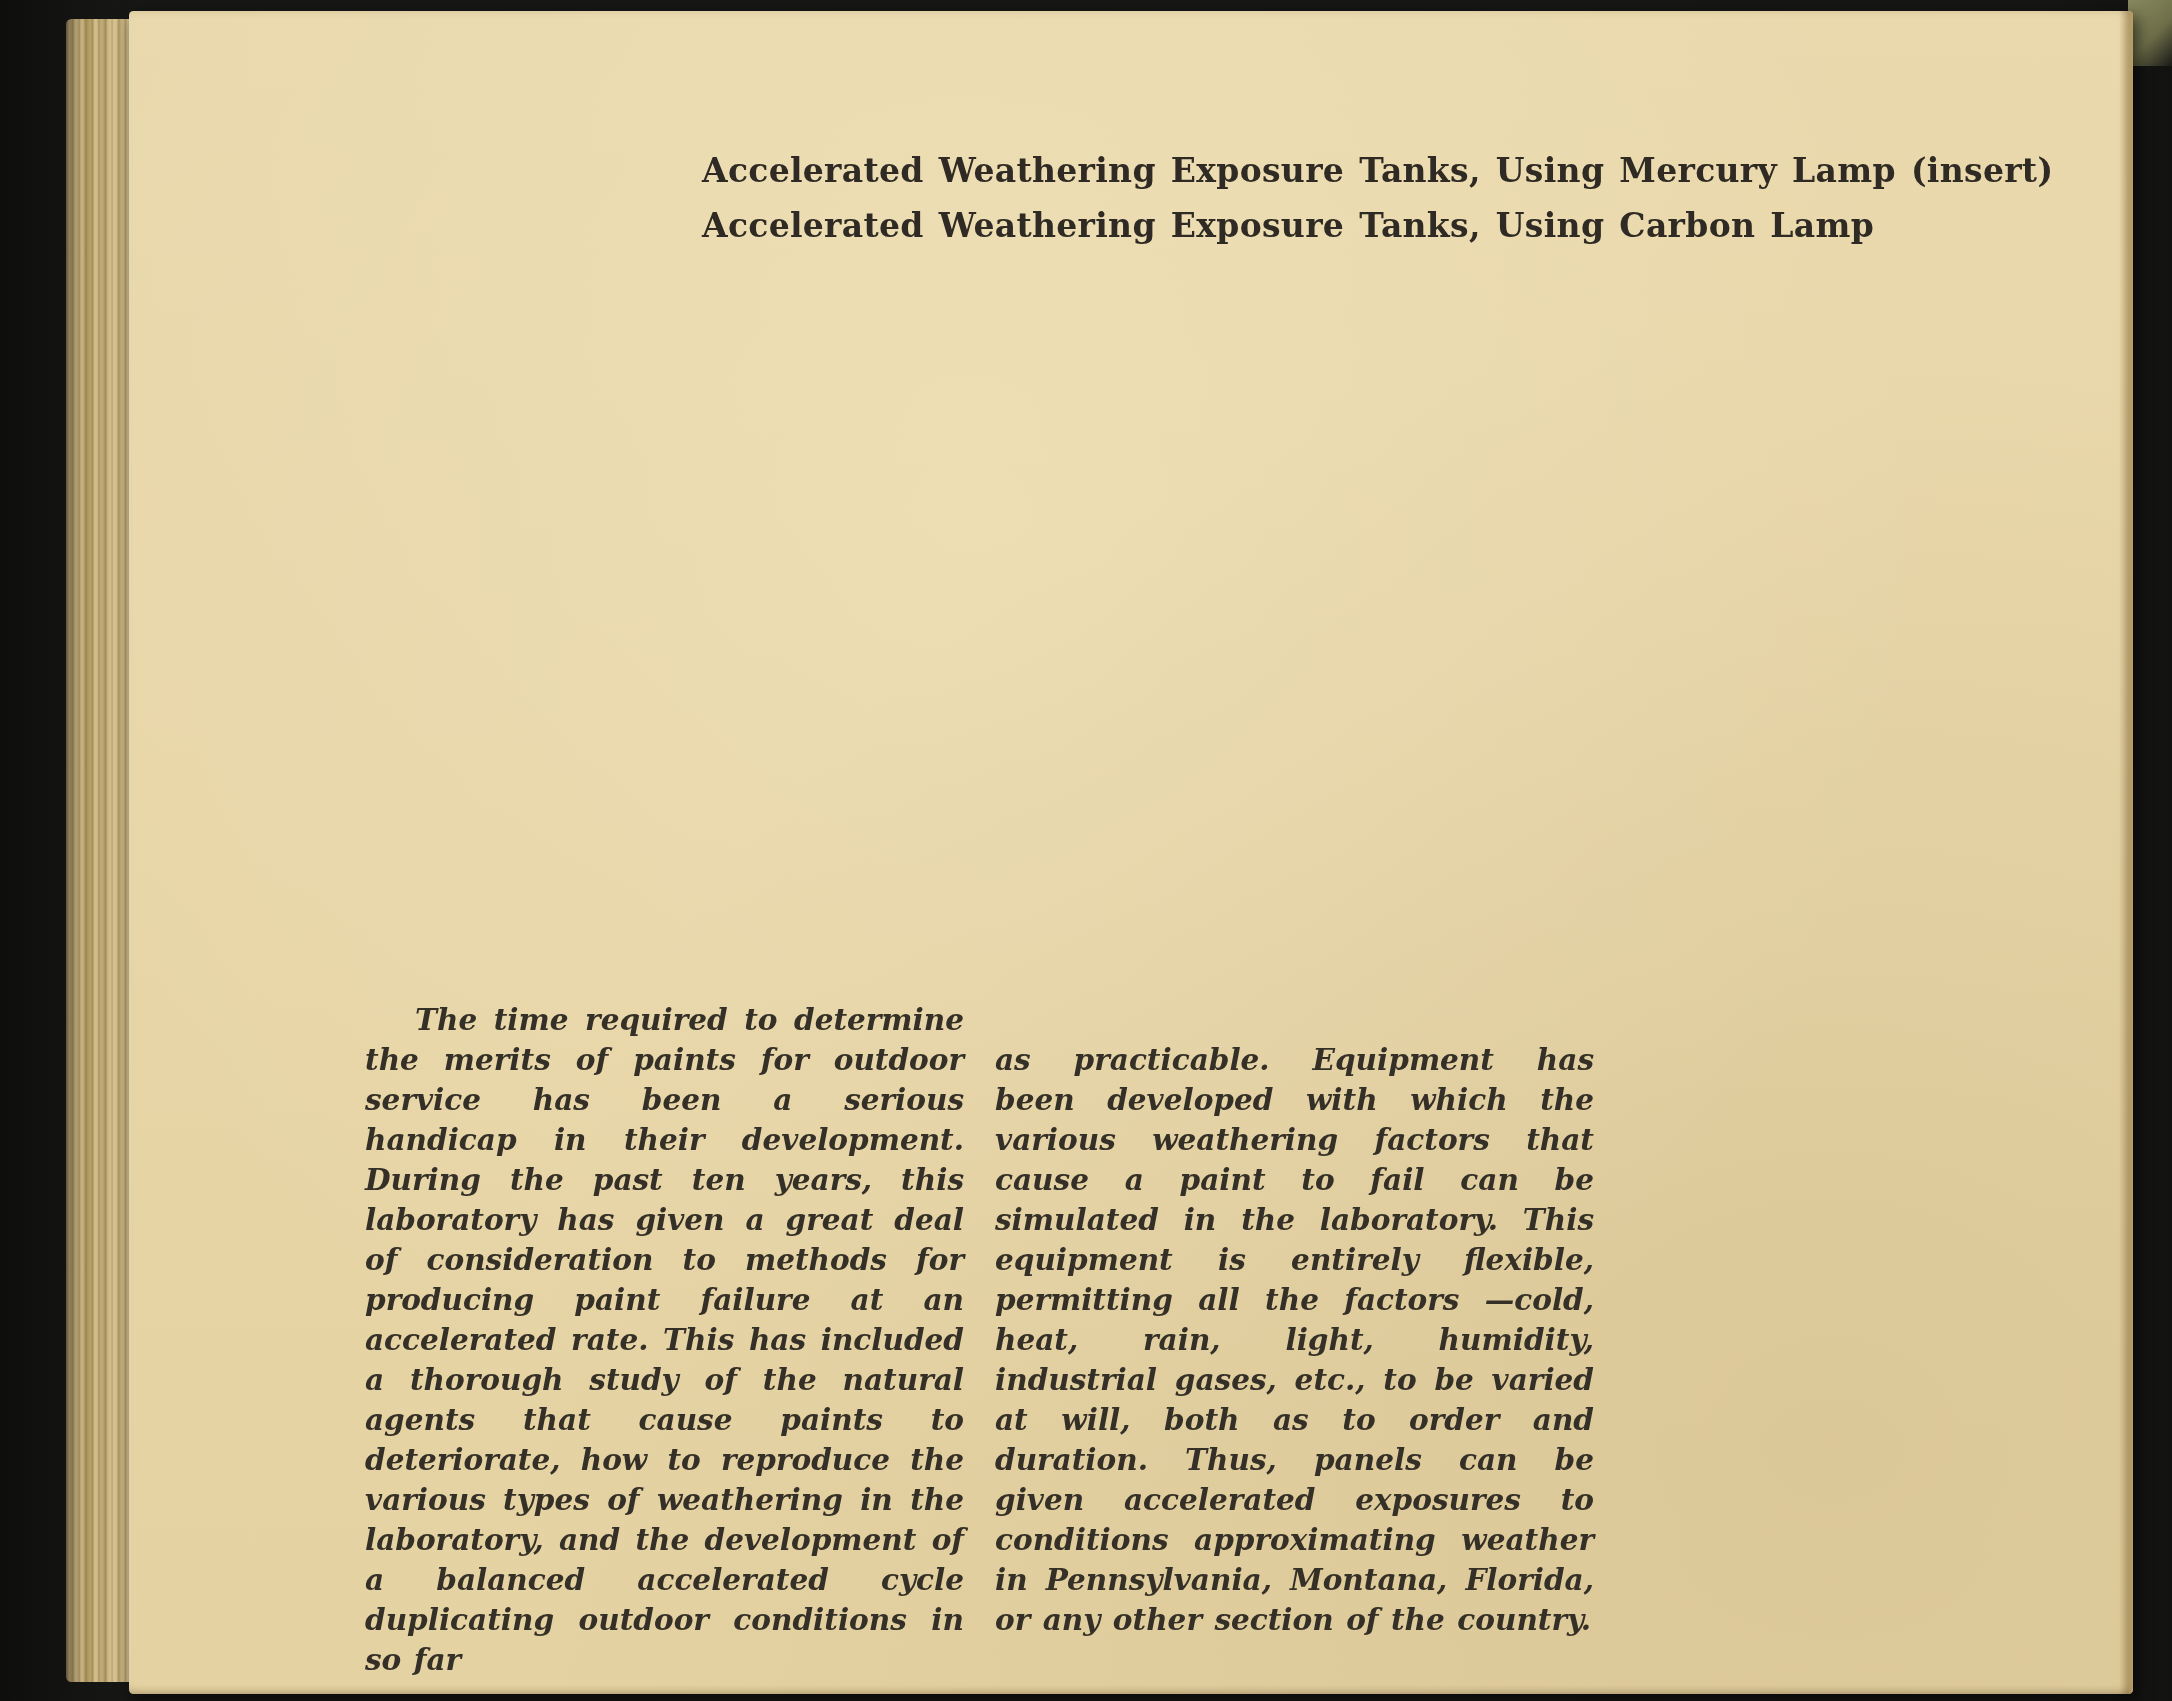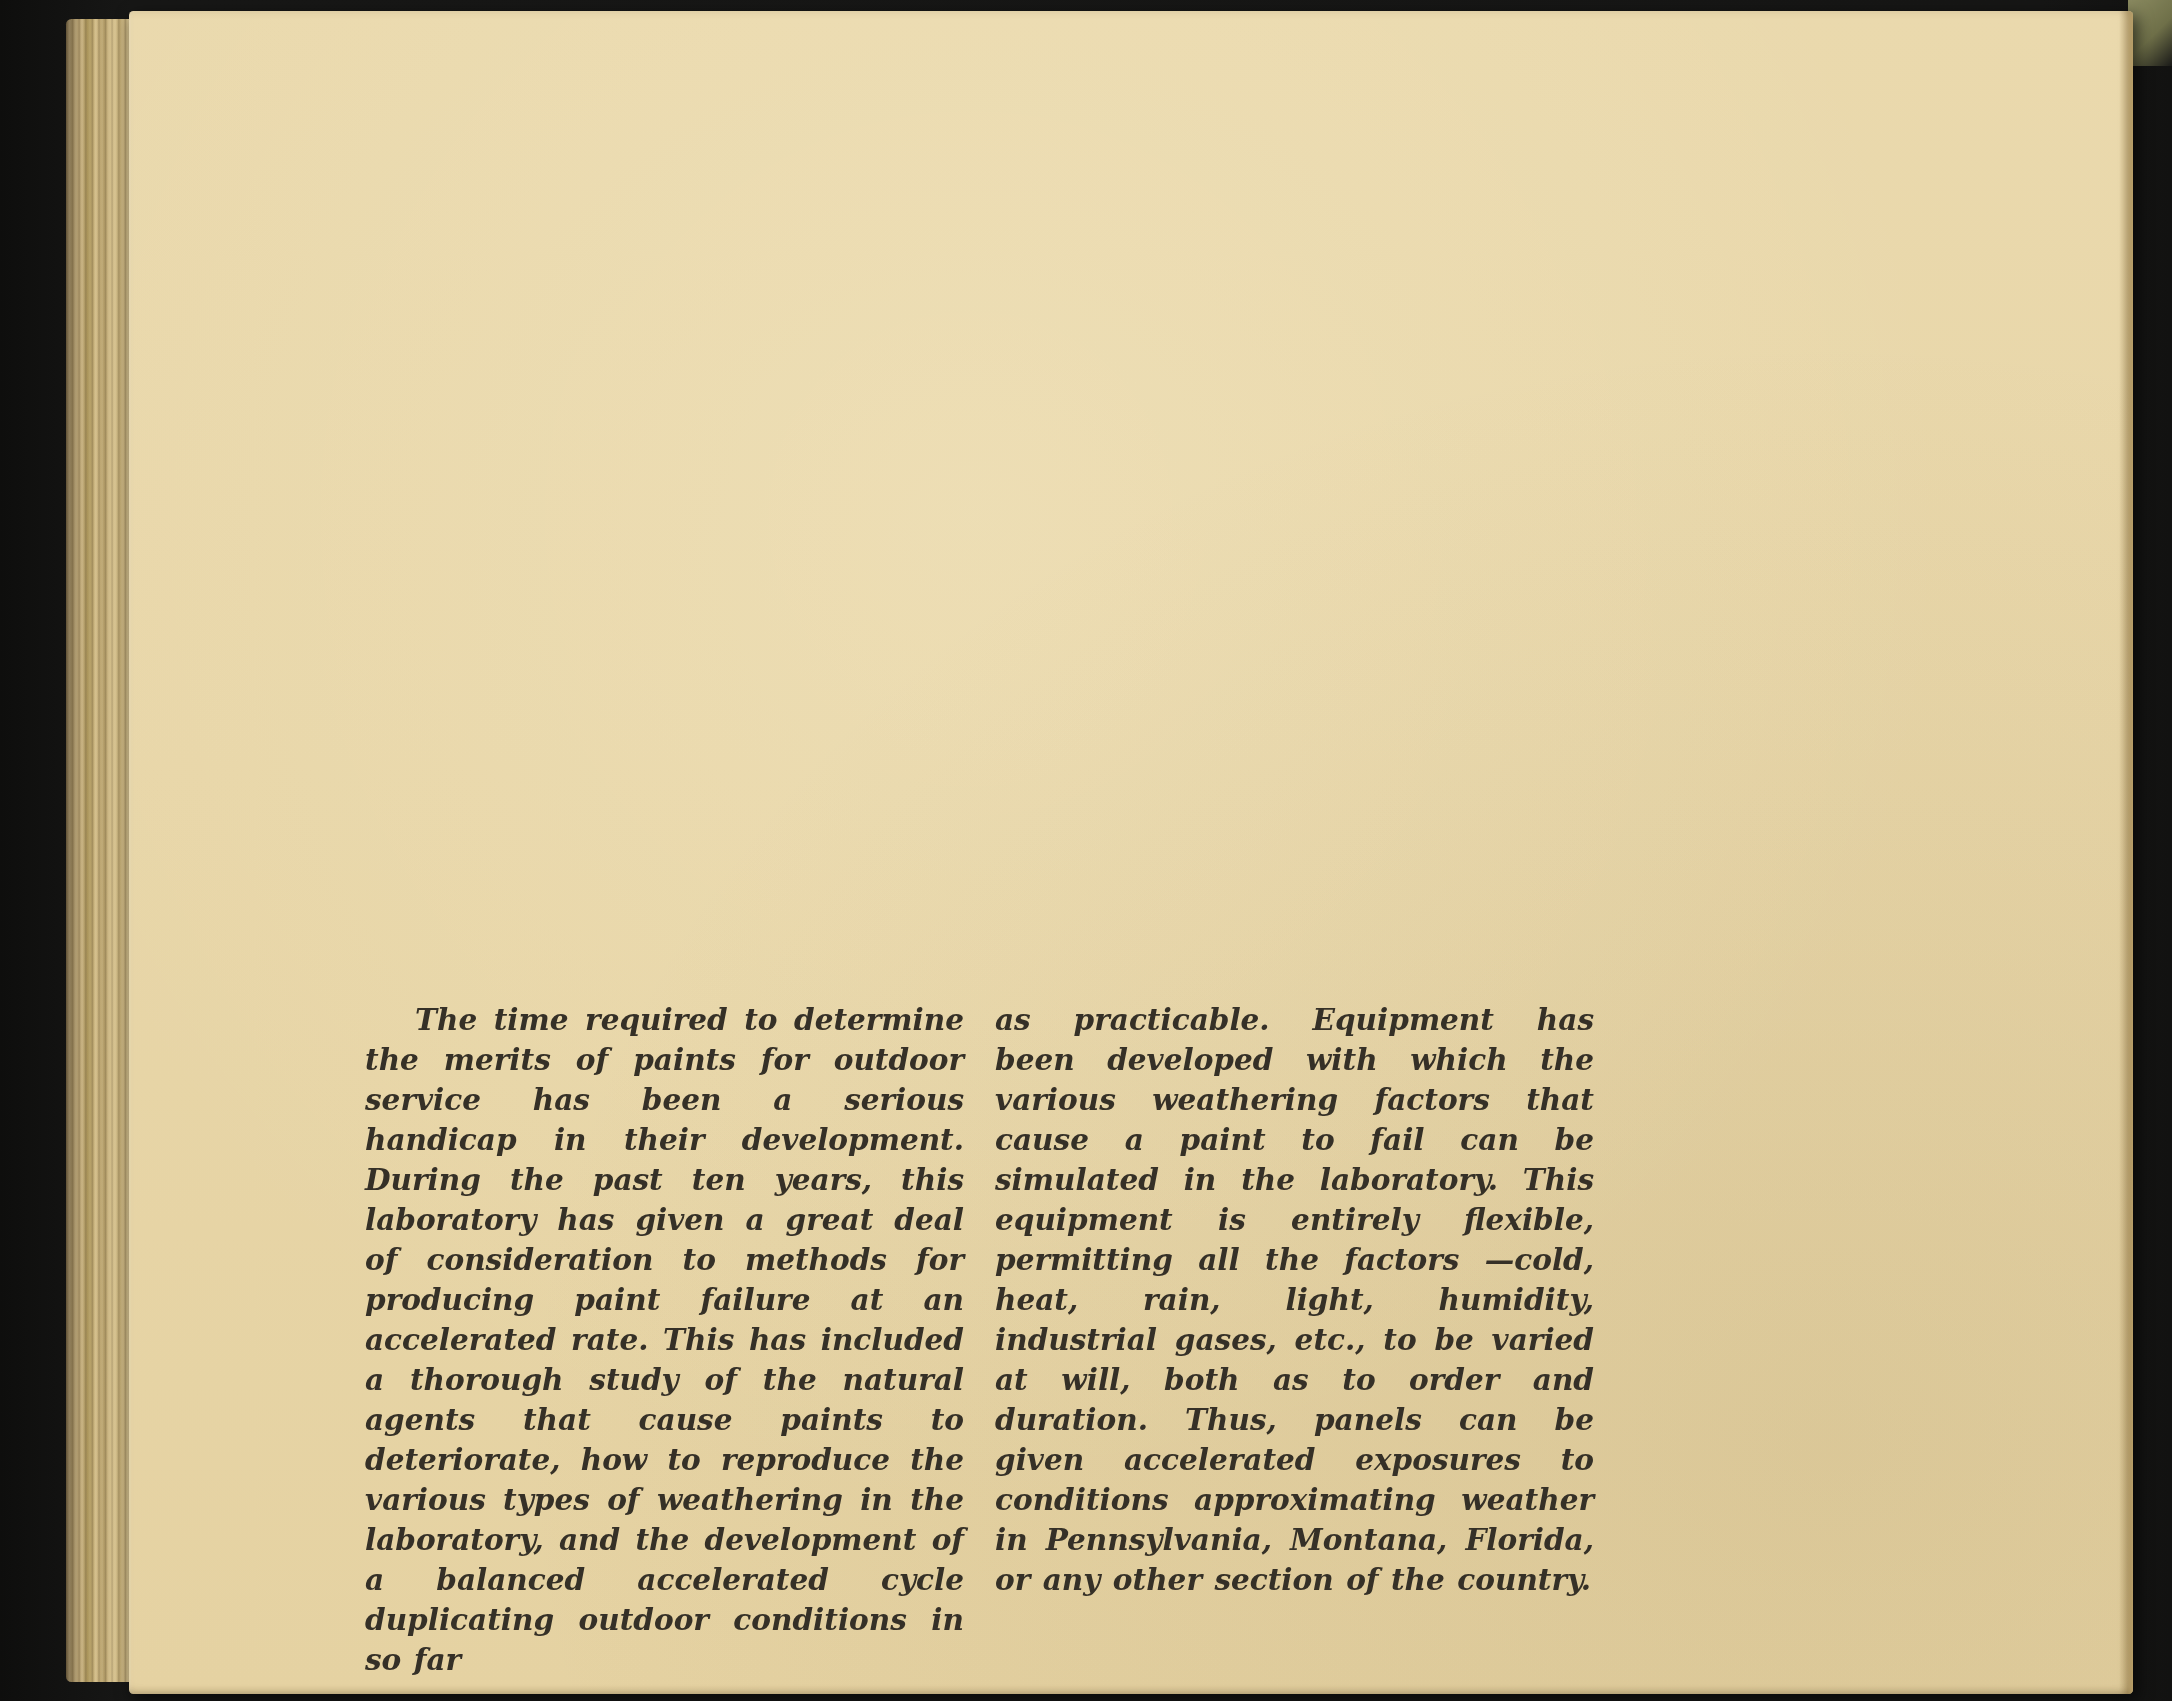--- a/index.html
+++ b/index.html
@@ -119,35 +119,39 @@
     font-weight: bold;
     font-size: 29.5px;
     line-height: 40px;
     text-align: justify;
     word-spacing: 2.2px;
   }
 
   .col { width: 599px; }
 
   .col.left  { text-indent: 50px; }
-  .col.right { text-indent: 0; }
+  .col.right { margin-top: 40px; text-indent: 0; }
 </style>
 </head>
 <body>
 
 <div class="scene">
 
   <div class="cloth-corner"></div>
 
   <div class="page-stack"></div>
 
   <div class="page">
 
     <div class="page-edge-right"></div>
 
+    <div class="caption">
+      <div>Accelerated Weathering Exposure Tanks, Using Mercury Lamp (insert)</div>
+      <div>Accelerated Weathering Exposure Tanks, Using Carbon Lamp</div>
+    </div>
 
     <div class="columns">
       <div class="col left">The time required to determine the merits of paints for outdoor service has been a serious handicap in their development. During the past ten years, this laboratory has given a great deal of consideration to methods for producing paint failure at an accelerated rate. This has included a thorough study of the natural agents that cause paints to deteriorate, how to reproduce the various types of weathering in the laboratory, and the development of a balanced accelerated cycle duplicating outdoor conditions in so far</div>
       <div class="col right">as practicable. Equipment has been developed with which the various weathering factors that cause a paint to fail can be simulated in the laboratory. This equipment is entirely flexible, permitting all the factors —cold, heat, rain, light, humidity, industrial gases, etc., to be varied at will, both as to order and duration. Thus, panels can be given accelerated exposures to conditions approximating weather in Pennsylvania, Montana, Florida, or any other section of the country.</div>
     </div>
 
   </div>
 </div>
 
 

